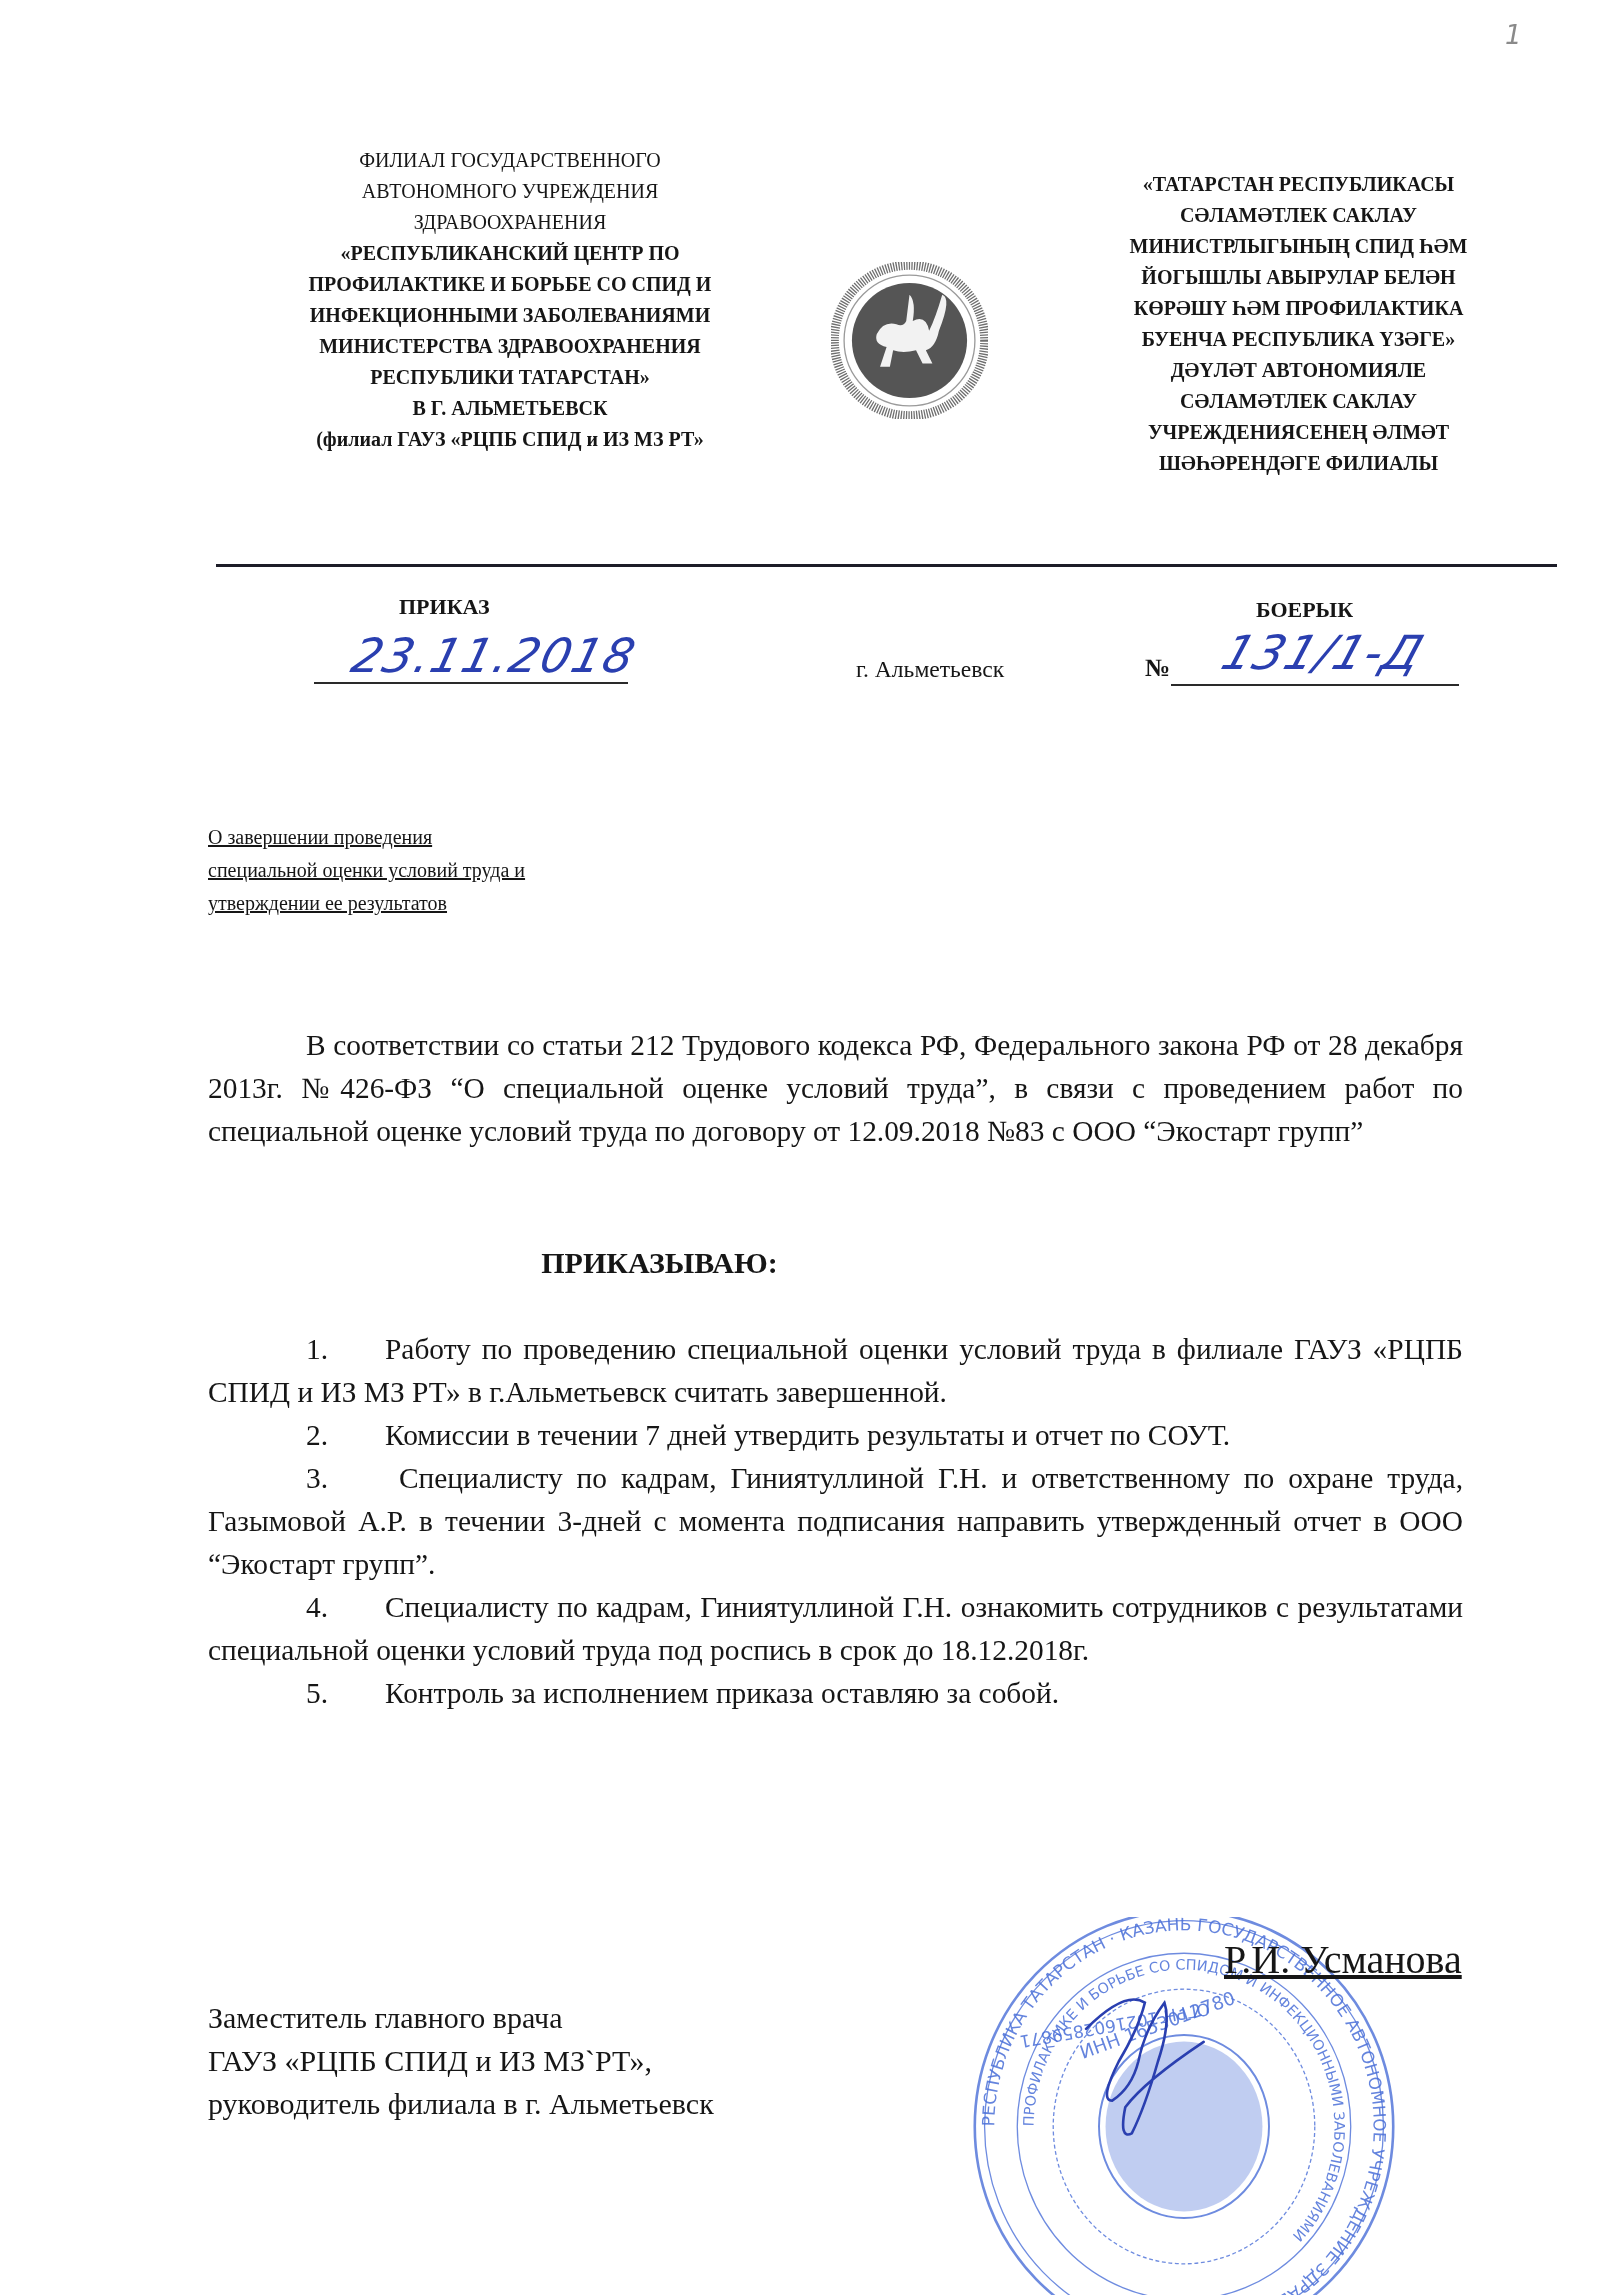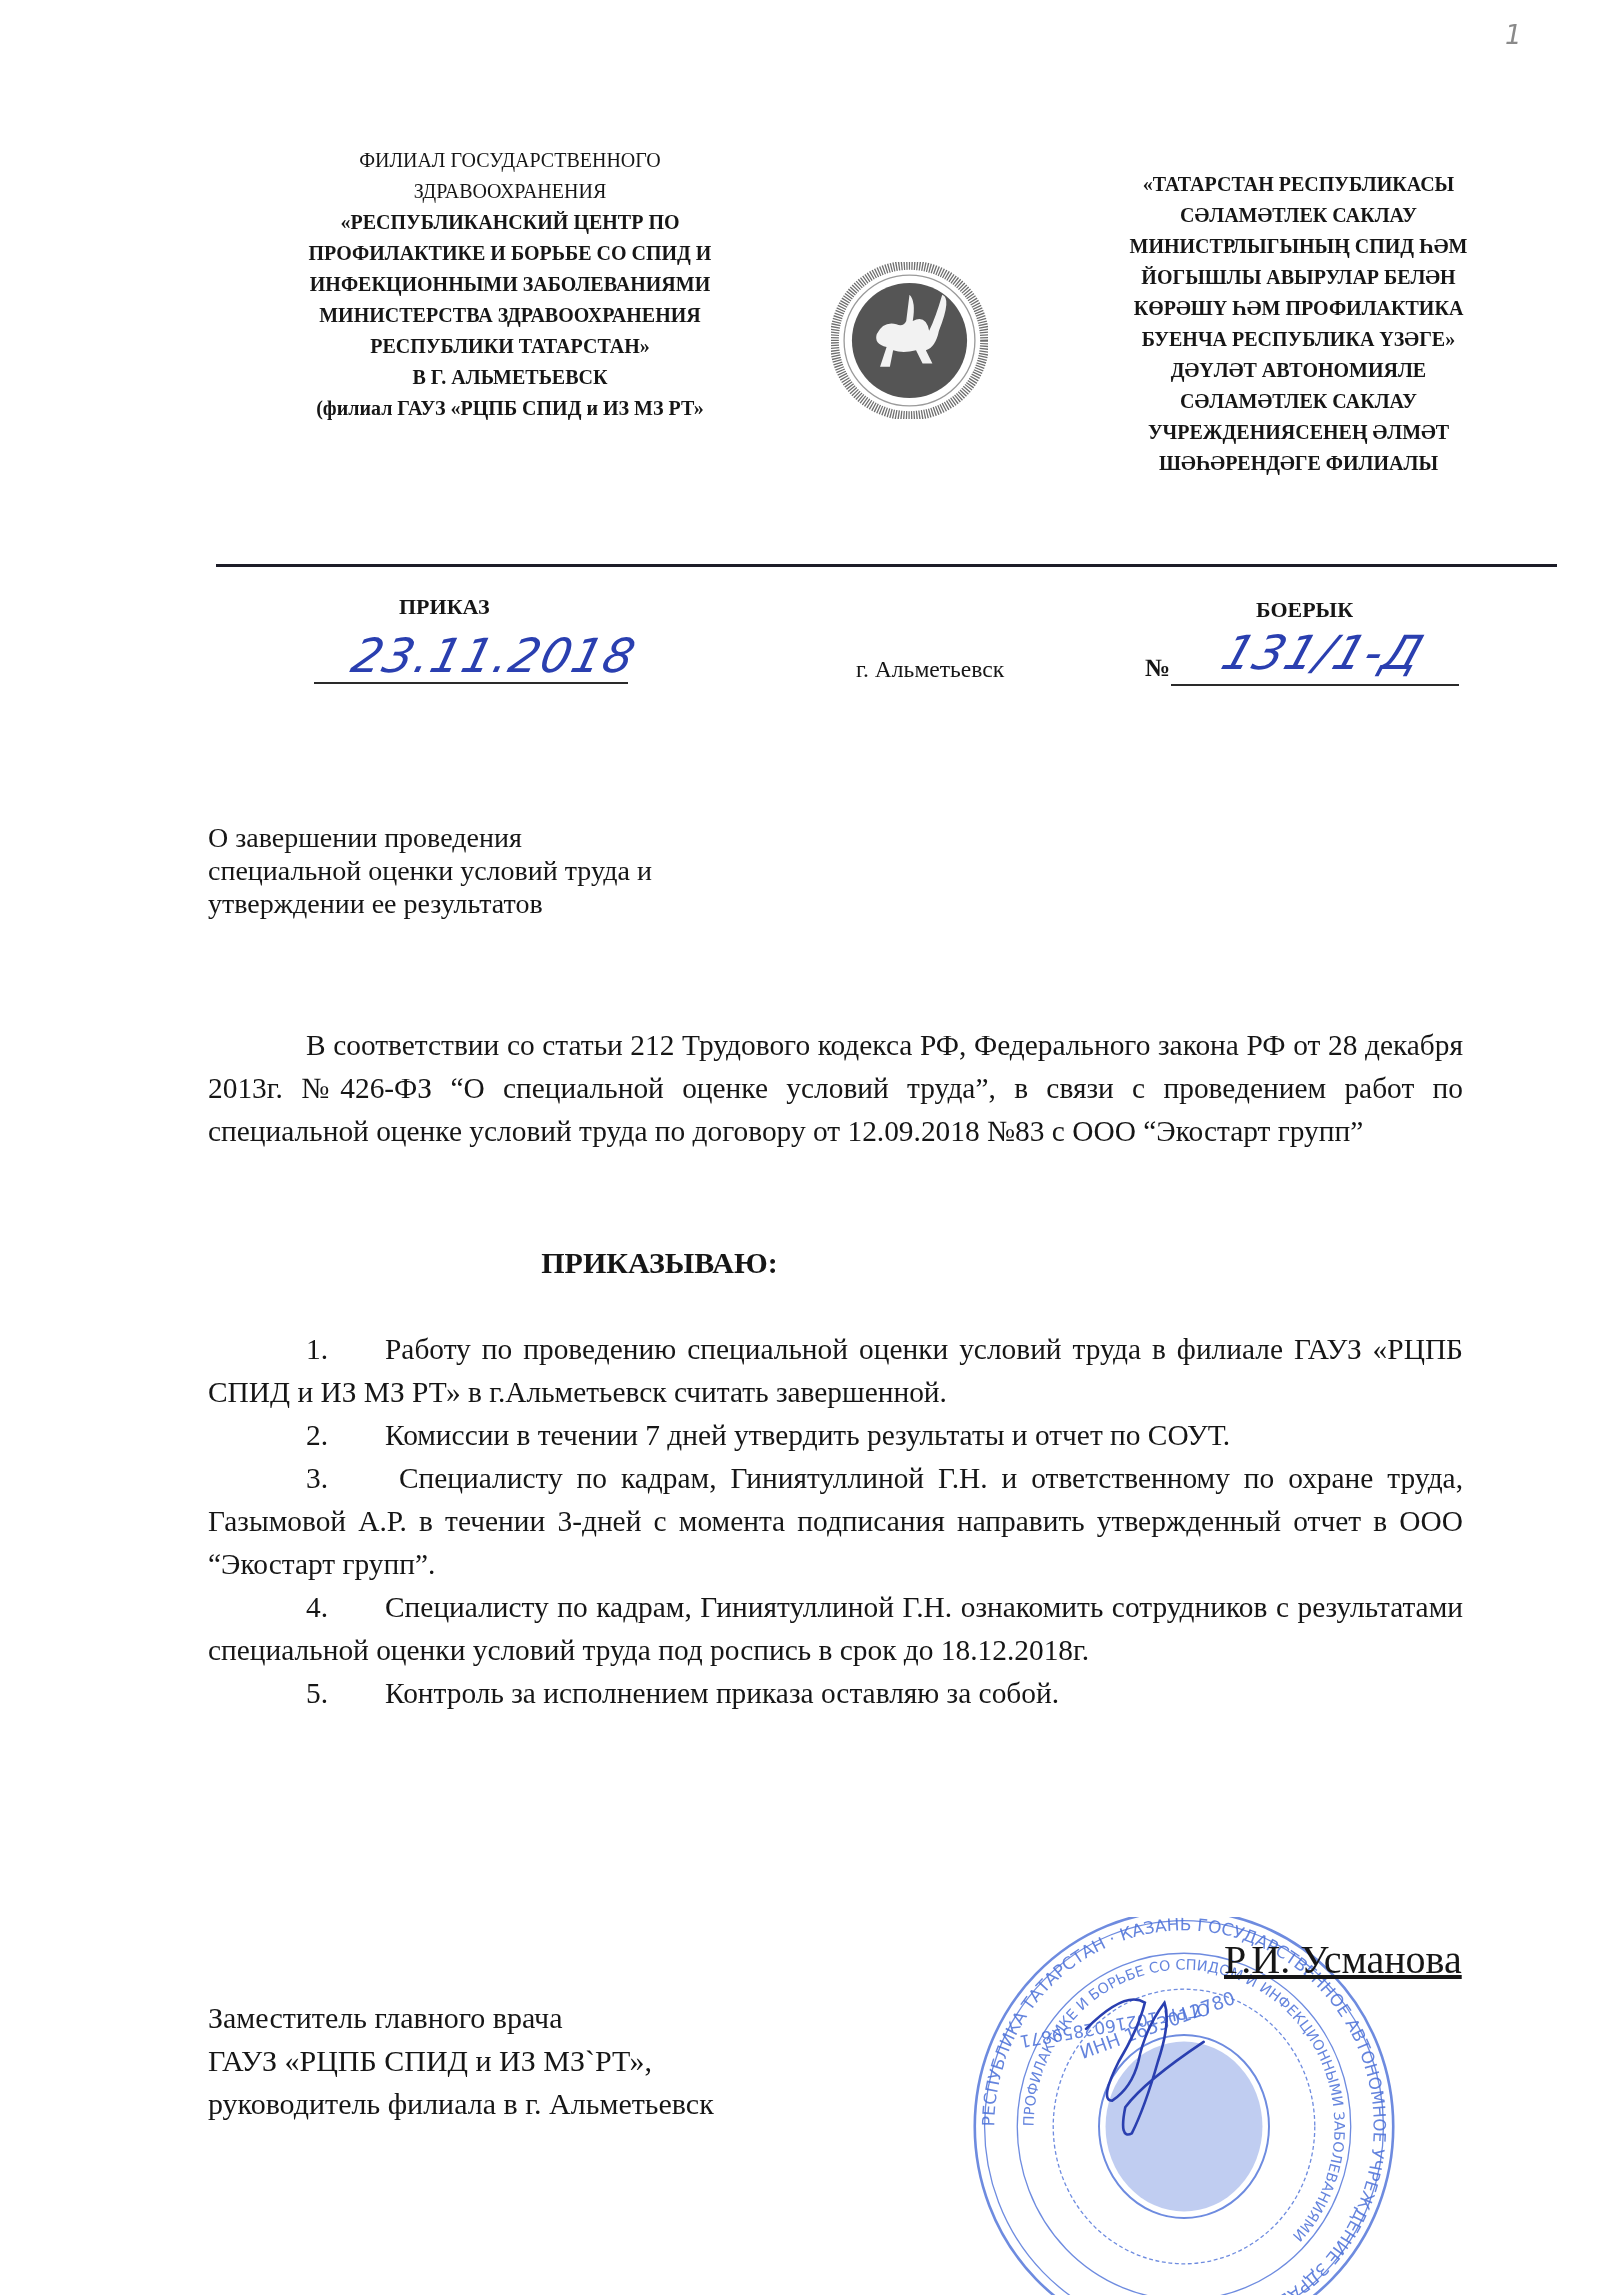--- a/index.html
+++ b/index.html
@@ -18,41 +18,42 @@
   .doc-type { font-weight: bold; font-size: 22px; }
   .prikaz { left: 399px; top: 594px; }
   .boeryk { left: 1256px; top: 597px; }
   .date-line { left: 314px; top: 682px; width: 314px; height: 2px; background: #2a2a2a; }
   .hand { font-family: "DejaVu Sans", sans-serif; font-style: italic; color: #2a3fb0; font-size: 47px; letter-spacing: 1.3px; }
   .date-hand { left: 353px; top: 628px; transform: skewX(-14deg); }
   .city { left: 808px; top: 656px; font-size: 23.6px; font-weight: normal; margin-left: 48px; }
   .no-sign { left: 1145px; top: 654px; font-size: 25px; font-weight: bold; }
   .no-line { left: 1171px; top: 684px; width: 288px; height: 2px; background: #2a2a2a; }
   .no-hand { left: 1224px; top: 625px; transform: skewX(-18deg); }
-  .subject { left: 208px; top: 821px; font-size: 28px; line-height: 33px; }
+  .subject { left: 208px; top: 821px; font-size: 20px; line-height: 33px; text-decoration: underline; }
   .subject span { display: block; }
   .body-text { left: 208px; width: 1255px; font-size: 29.4px; line-height: 43px; text-align: justify; }
   .para1 { top: 1024px; text-indent: 98px; }
   .heading { left: 0; width: 1319px; top: 1246px; text-align: center; font-weight: bold; font-size: 30px; }
   .items { top: 1328px; }
   .item { text-indent: 98px; text-align: justify; }
   .item .num { display: inline-block; width: 79px; text-indent: 0; }
   .sig { left: 208px; top: 1996px; font-size: 30px; line-height: 43px; }
   .sig span { display: block; }
   .sig-name { left: 1224px; top: 1936px; font-size: 40px; text-decoration: underline; }
   .stamp { left: 929px; top: 1917px; width: 510px; height: 419px; }
   .signature { left: 1073px; top: 1970px; width: 196px; height: 183px; }
 </style>
 </head>
 <body>
 
 <div class="abs page-mark">1</div>
 
 <div class="abs hdr hdr-left">
   <span class="line">ФИЛИАЛ ГОСУДАРСТВЕННОГО</span>
+  <span class="line">АВТОНОМНОГО УЧРЕЖДЕНИЯ</span>
   <span class="line">ЗДРАВООХРАНЕНИЯ</span>
   <span class="line bold">«РЕСПУБЛИКАНСКИЙ ЦЕНТР ПО</span>
   <span class="line bold">ПРОФИЛАКТИКЕ И БОРЬБЕ СО СПИД И</span>
   <span class="line bold">ИНФЕКЦИОННЫМИ ЗАБОЛЕВАНИЯМИ</span>
   <span class="line bold">МИНИСТЕРСТВА ЗДРАВООХРАНЕНИЯ</span>
   <span class="line bold">РЕСПУБЛИКИ ТАТАРСТАН»</span>
   <span class="line bold">В Г. АЛЬМЕТЬЕВСК</span>
   <span class="line bold">(филиал ГАУЗ «РЦПБ СПИД и ИЗ МЗ РТ»</span>
 </div>
 

